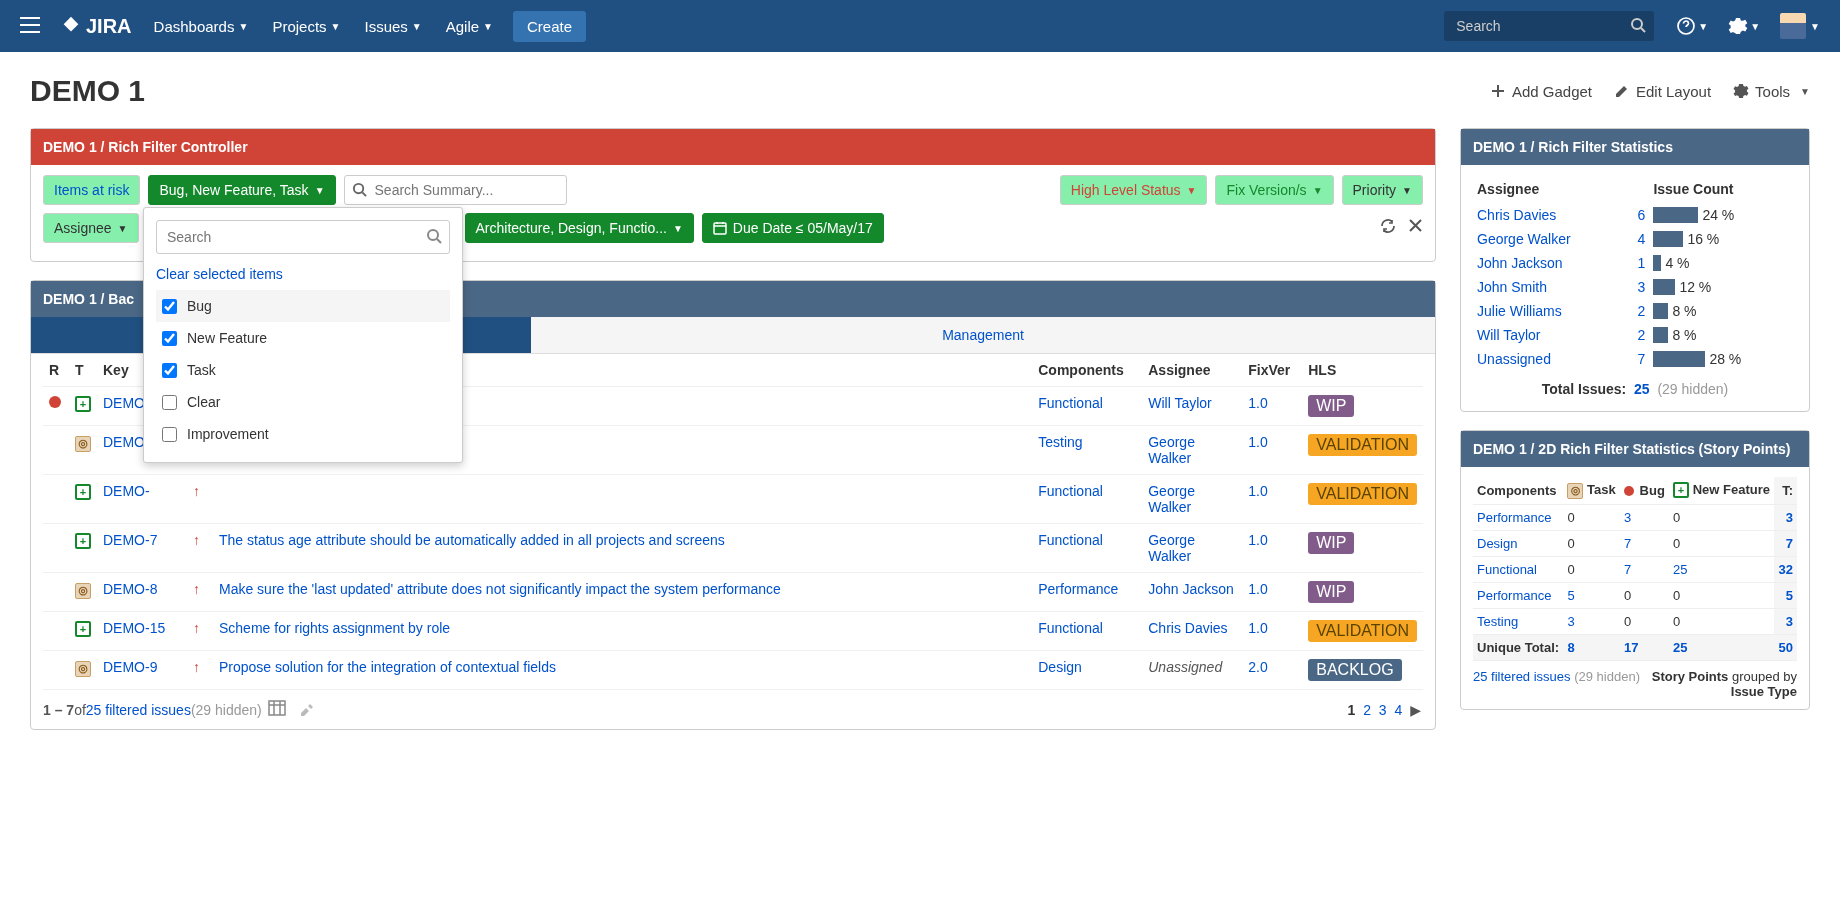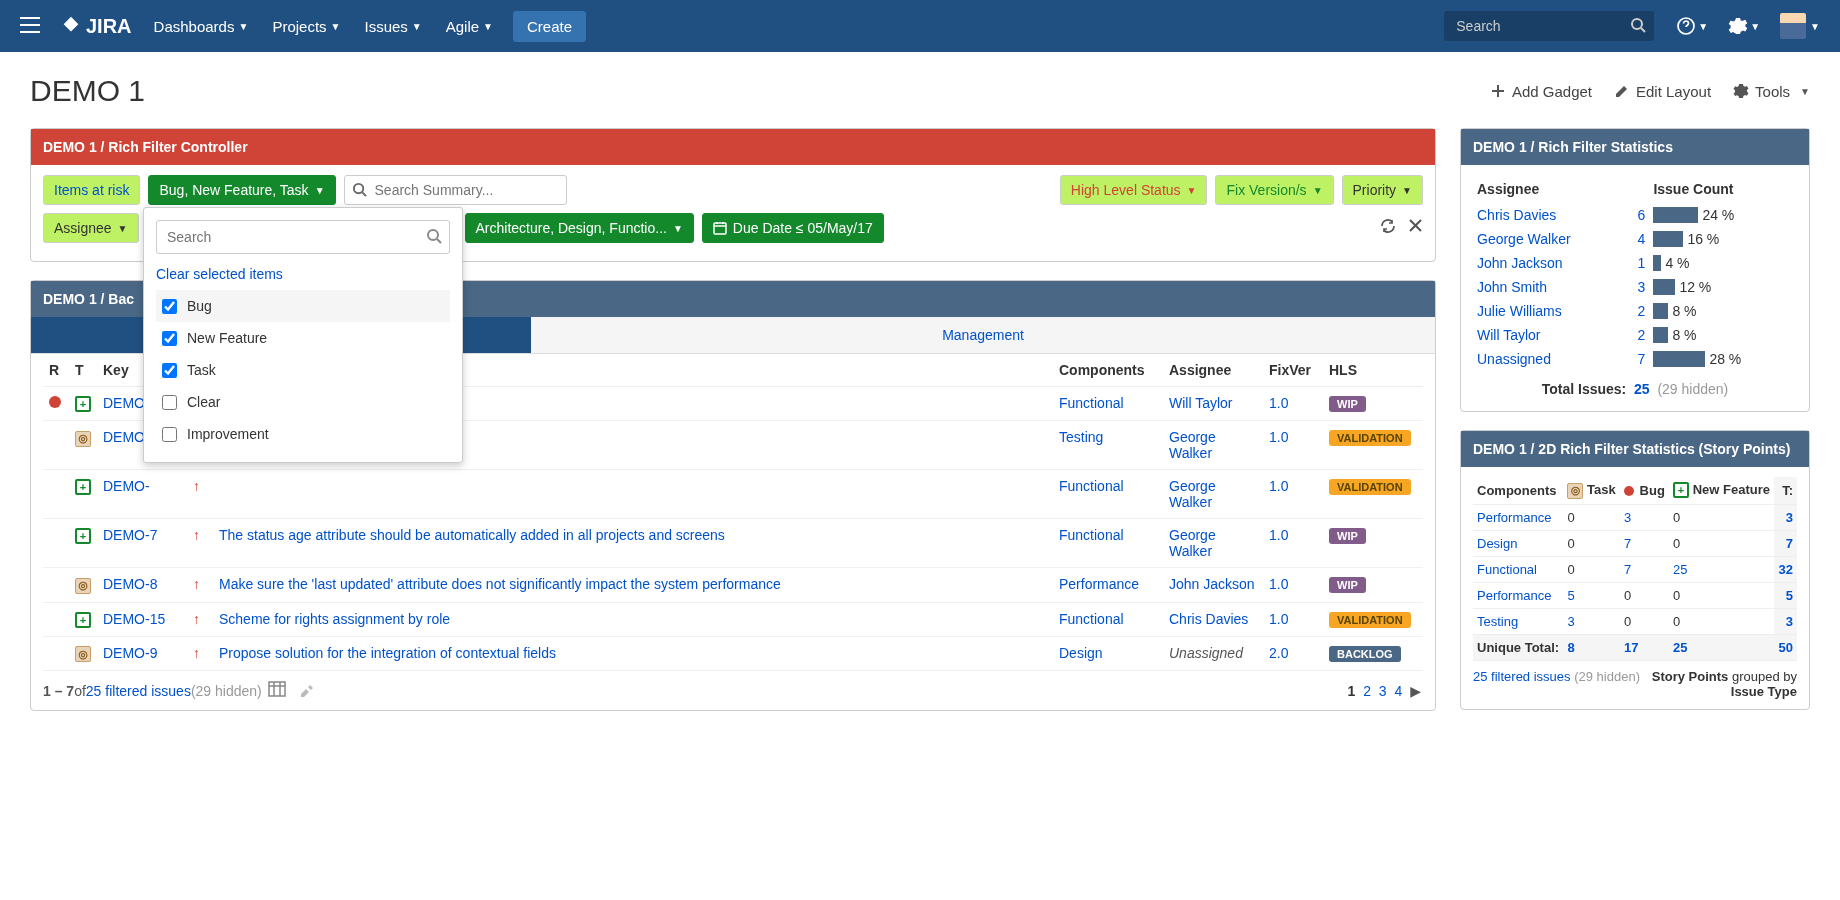--- a/index.html
+++ b/index.html
@@ -17,39 +17,39 @@
 .spacer { flex: 1; }
 .search-box { background: #1a3f66; border: none; color: #fff; padding: 7px 34px 7px 12px; width: 210px; border-radius: 3px; font-size: 14px; }
 .search-box::placeholder { color: #ccc; }
 .search-wrap { position: relative; margin-right: 12px; }
 .search-wrap .sicon { position: absolute; right: 8px; top: 6px; color: #ccc; }
 .top-icon { padding: 0 10px; cursor: pointer; display: flex; align-items: center; height: 52px; }
 .avatar { width: 26px; height: 26px; background: linear-gradient(#f8d8b0 40%, #4a6a9a 40%); border-radius: 2px; }
 
 
 .page-header { display: flex; align-items: center; padding: 22px 30px 10px; }
-.page-title { font-size: 30px; font-weight: normal; color: #333; }
+.page-title { font-size: 30px; font-weight: bold; color: #333; }
 .header-actions { margin-left: auto; display: flex; gap: 22px; color: #444; }
 .header-action { cursor: pointer; display: flex; align-items: center; gap: 6px; font-size: 15px; }
 
 
 .page-body { display: flex; padding: 10px 30px 30px; gap: 24px; align-items: flex-start; }
 .col-left { flex: 1; min-width: 0; }
 .col-right { width: 350px; flex-shrink: 0; }
 
 
 .gadget { border: 1px solid #ccc; border-radius: 4px; margin-bottom: 18px; background: #fff; overflow: visible; }
 .gadget-header { padding: 10px 12px; color: #fff; font-weight: bold; font-size: 14px; }
 .hdr-red { background: #d04437; }
 .hdr-blue { background: #4a6785; }
 .gadget-body { padding: 10px 12px; position: relative; }
 
 
 .filter-row { display: flex; flex-wrap: wrap; gap: 8px; align-items: center; margin-bottom: 8px; }
-.pill { border: 1px solid #ccc; border-radius: 3px; padding: 6px 10px; background: #bef264; cursor: pointer; display: inline-flex; align-items: center; gap: 6px; font-size: 14px; }
+.pill { border: 1px solid #ccc; border-radius: 3px; padding: 6px 10px; background: #86efac; cursor: pointer; display: inline-flex; align-items: center; gap: 6px; font-size: 14px; }
 .pill.blue-text { color: #0052cc; }
 .pill.green { background: #14892c; color: #fff; border-color: #14892c; }
 .pill .caret { font-size: 10px; }
 .summary-input { flex: 1; min-width: 200px; border: 1px solid #ccc; border-radius: 3px; padding: 6px 10px 6px 30px; font-size: 14px; }
 .summary-wrap { position: relative; flex: 1; min-width: 240px; }
 .summary-wrap .sicon2 { position: absolute; left: 8px; top: 7px; color: #666; }
 .ctrl-icons { margin-left: auto; display: flex; gap: 12px; color: #555; }
 .ctrl-icons span { cursor: pointer; font-size: 16px; }
 
 
@@ -69,21 +69,21 @@
 table.issues { width: 100%; border-collapse: collapse; }
 table.issues th { text-align: left; font-weight: bold; padding: 8px 6px; color: #333; font-size: 14px; border-bottom: 1px solid #eee; }
 table.issues td { padding: 8px 6px; vertical-align: top; border-bottom: 1px solid #f0f0f0; font-size: 14px; }
 .unassigned { font-style: italic; color: #555; }
 .dot-red { display: inline-block; width: 12px; height: 12px; background: #d04437; border-radius: 50%; }
 .type-icon { display: inline-flex; width: 16px; height: 16px; border-radius: 2px; align-items: center; justify-content: center; font-size: 11px; font-weight: bold; }
 .type-story { border: 2px solid #14892c; color: #14892c; background: #fff; }
 .type-task { background: #e8d4b8; border: 1px solid #c89f65; color: #8a5a1a; }
 .prio-arrow { color: #d04437; font-weight: bold; }
 
-.lozenge { display: inline-block; padding: 2px 8px; border-radius: 3px; font-size: 11px; font-weight: bold; color: #fff; }
+.lozenge { display: inline-block; padding: 2px 8px; border-radius: 3px; font-size: 16px; font-weight: normal; color: #fff; }
 .lz-wip { background: #815b8a; }
 .lz-validation { background: #f6a623; color: #594300; }
 .lz-backlog { background: #4a6785; }
 
 .table-footer { display: flex; align-items: center; padding: 10px 0 0; font-size: 14px; color: #555; }
 .table-footer .muted { color: #999; }
 .pager { margin-left: auto; }
 .pager span { padding: 0 2px; cursor: pointer; color: #0052cc; }
 .pager span.cur { color: #333; font-weight: bold; }
 .foot-icon { padding: 0 6px; cursor: pointer; color: #888; }

